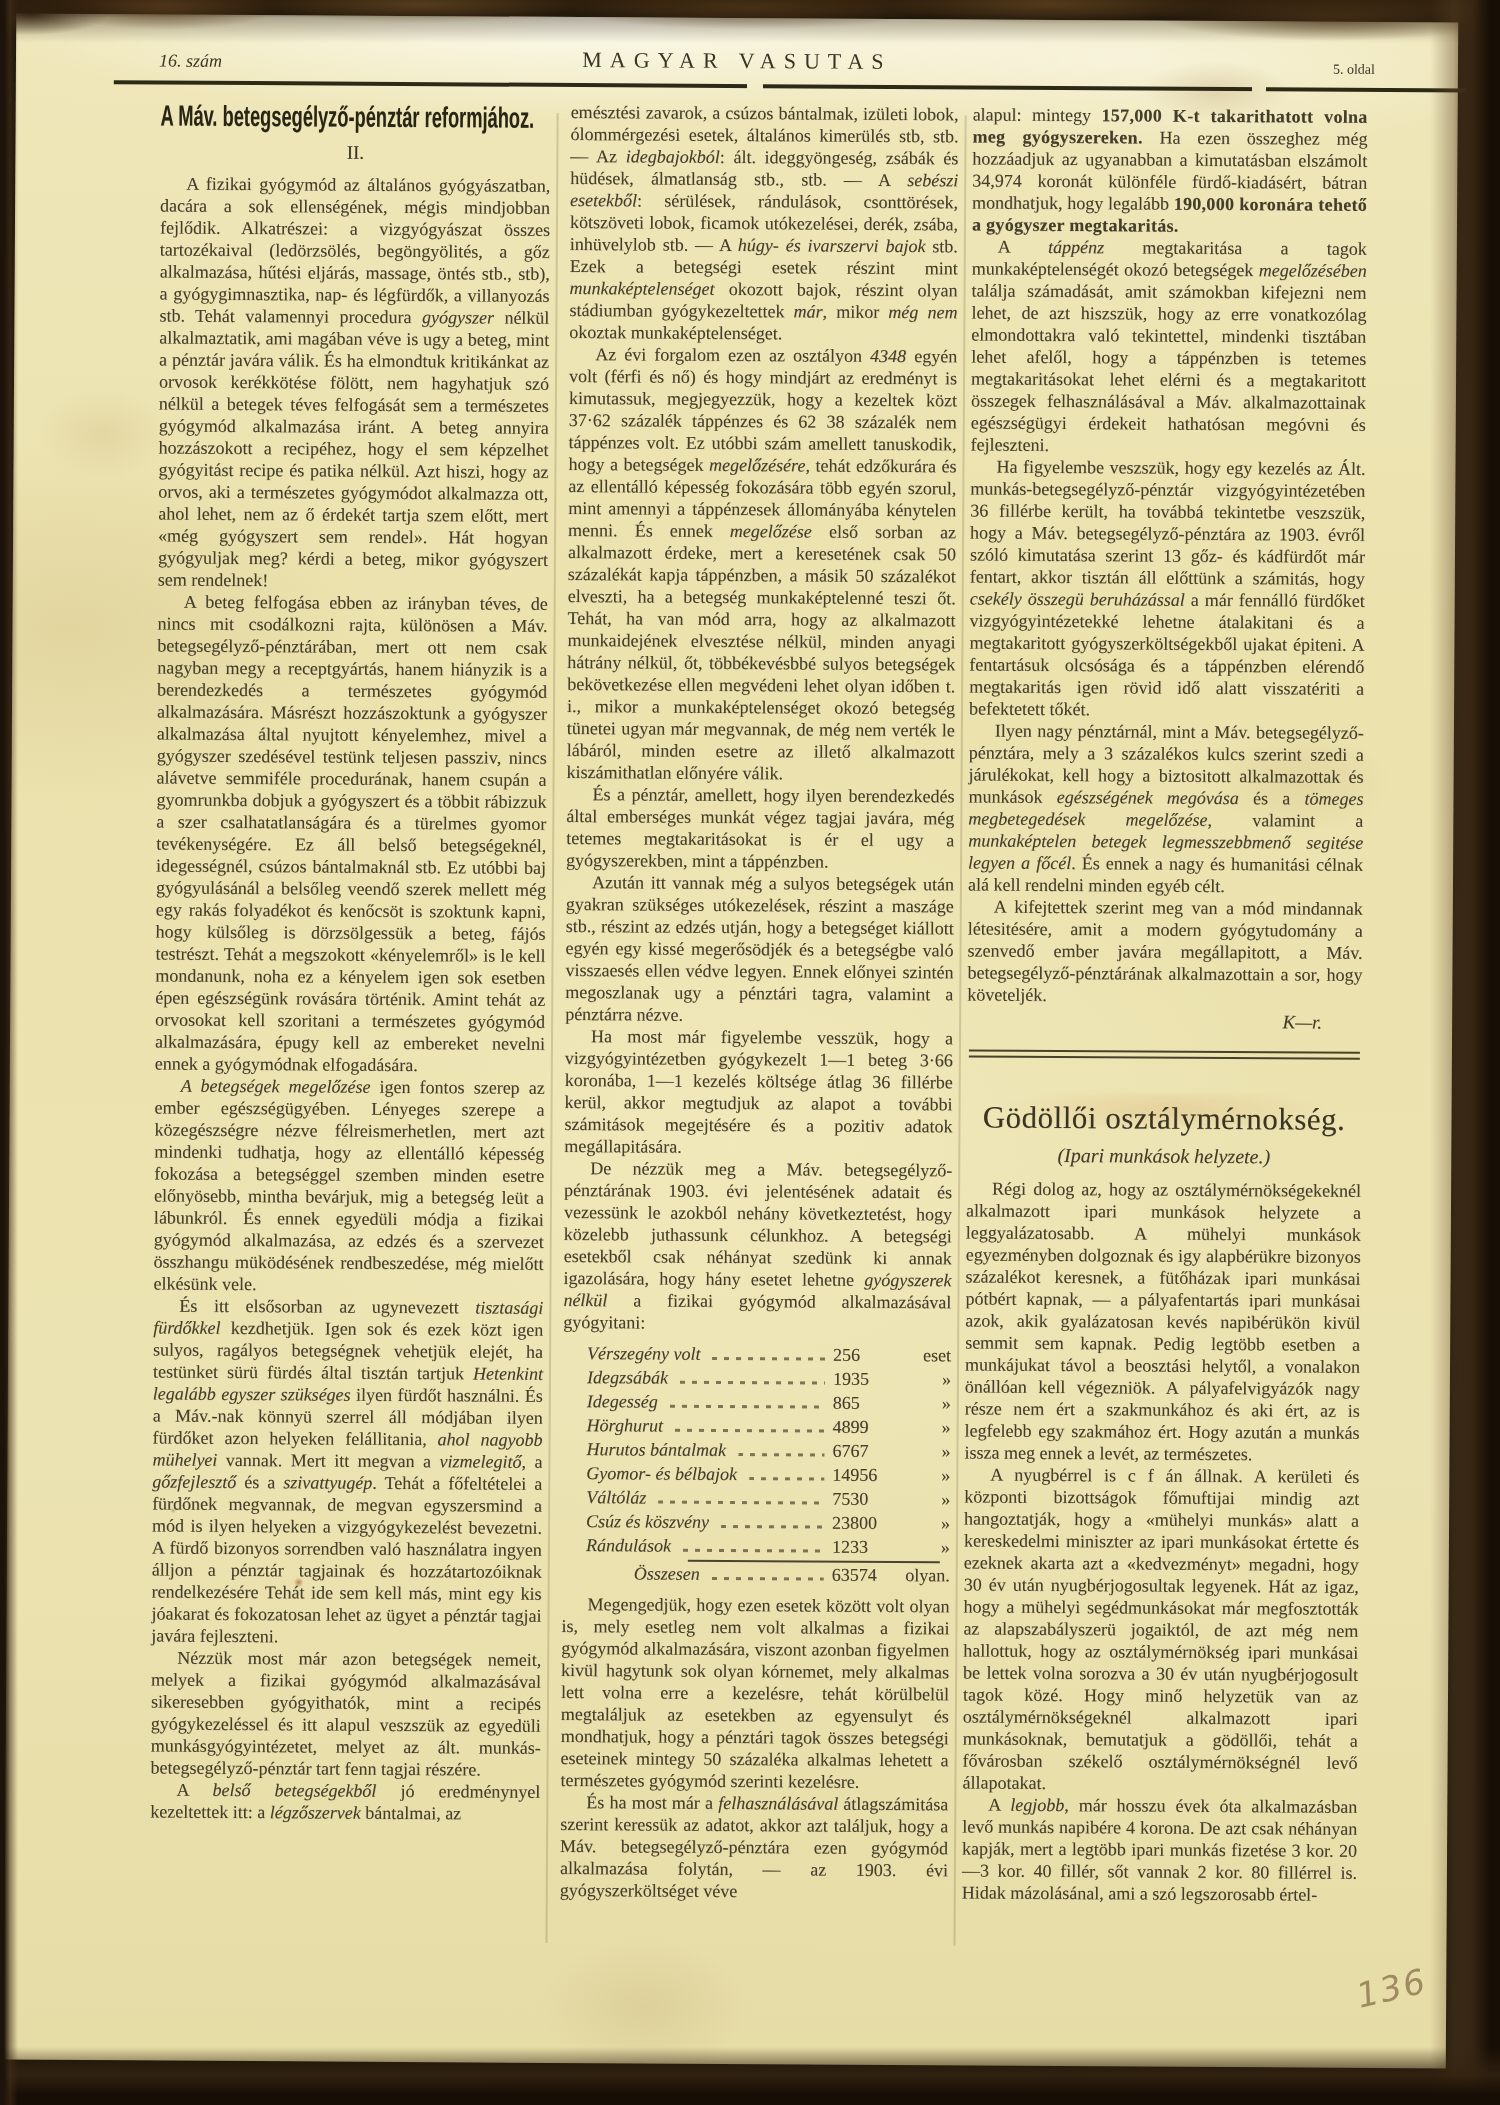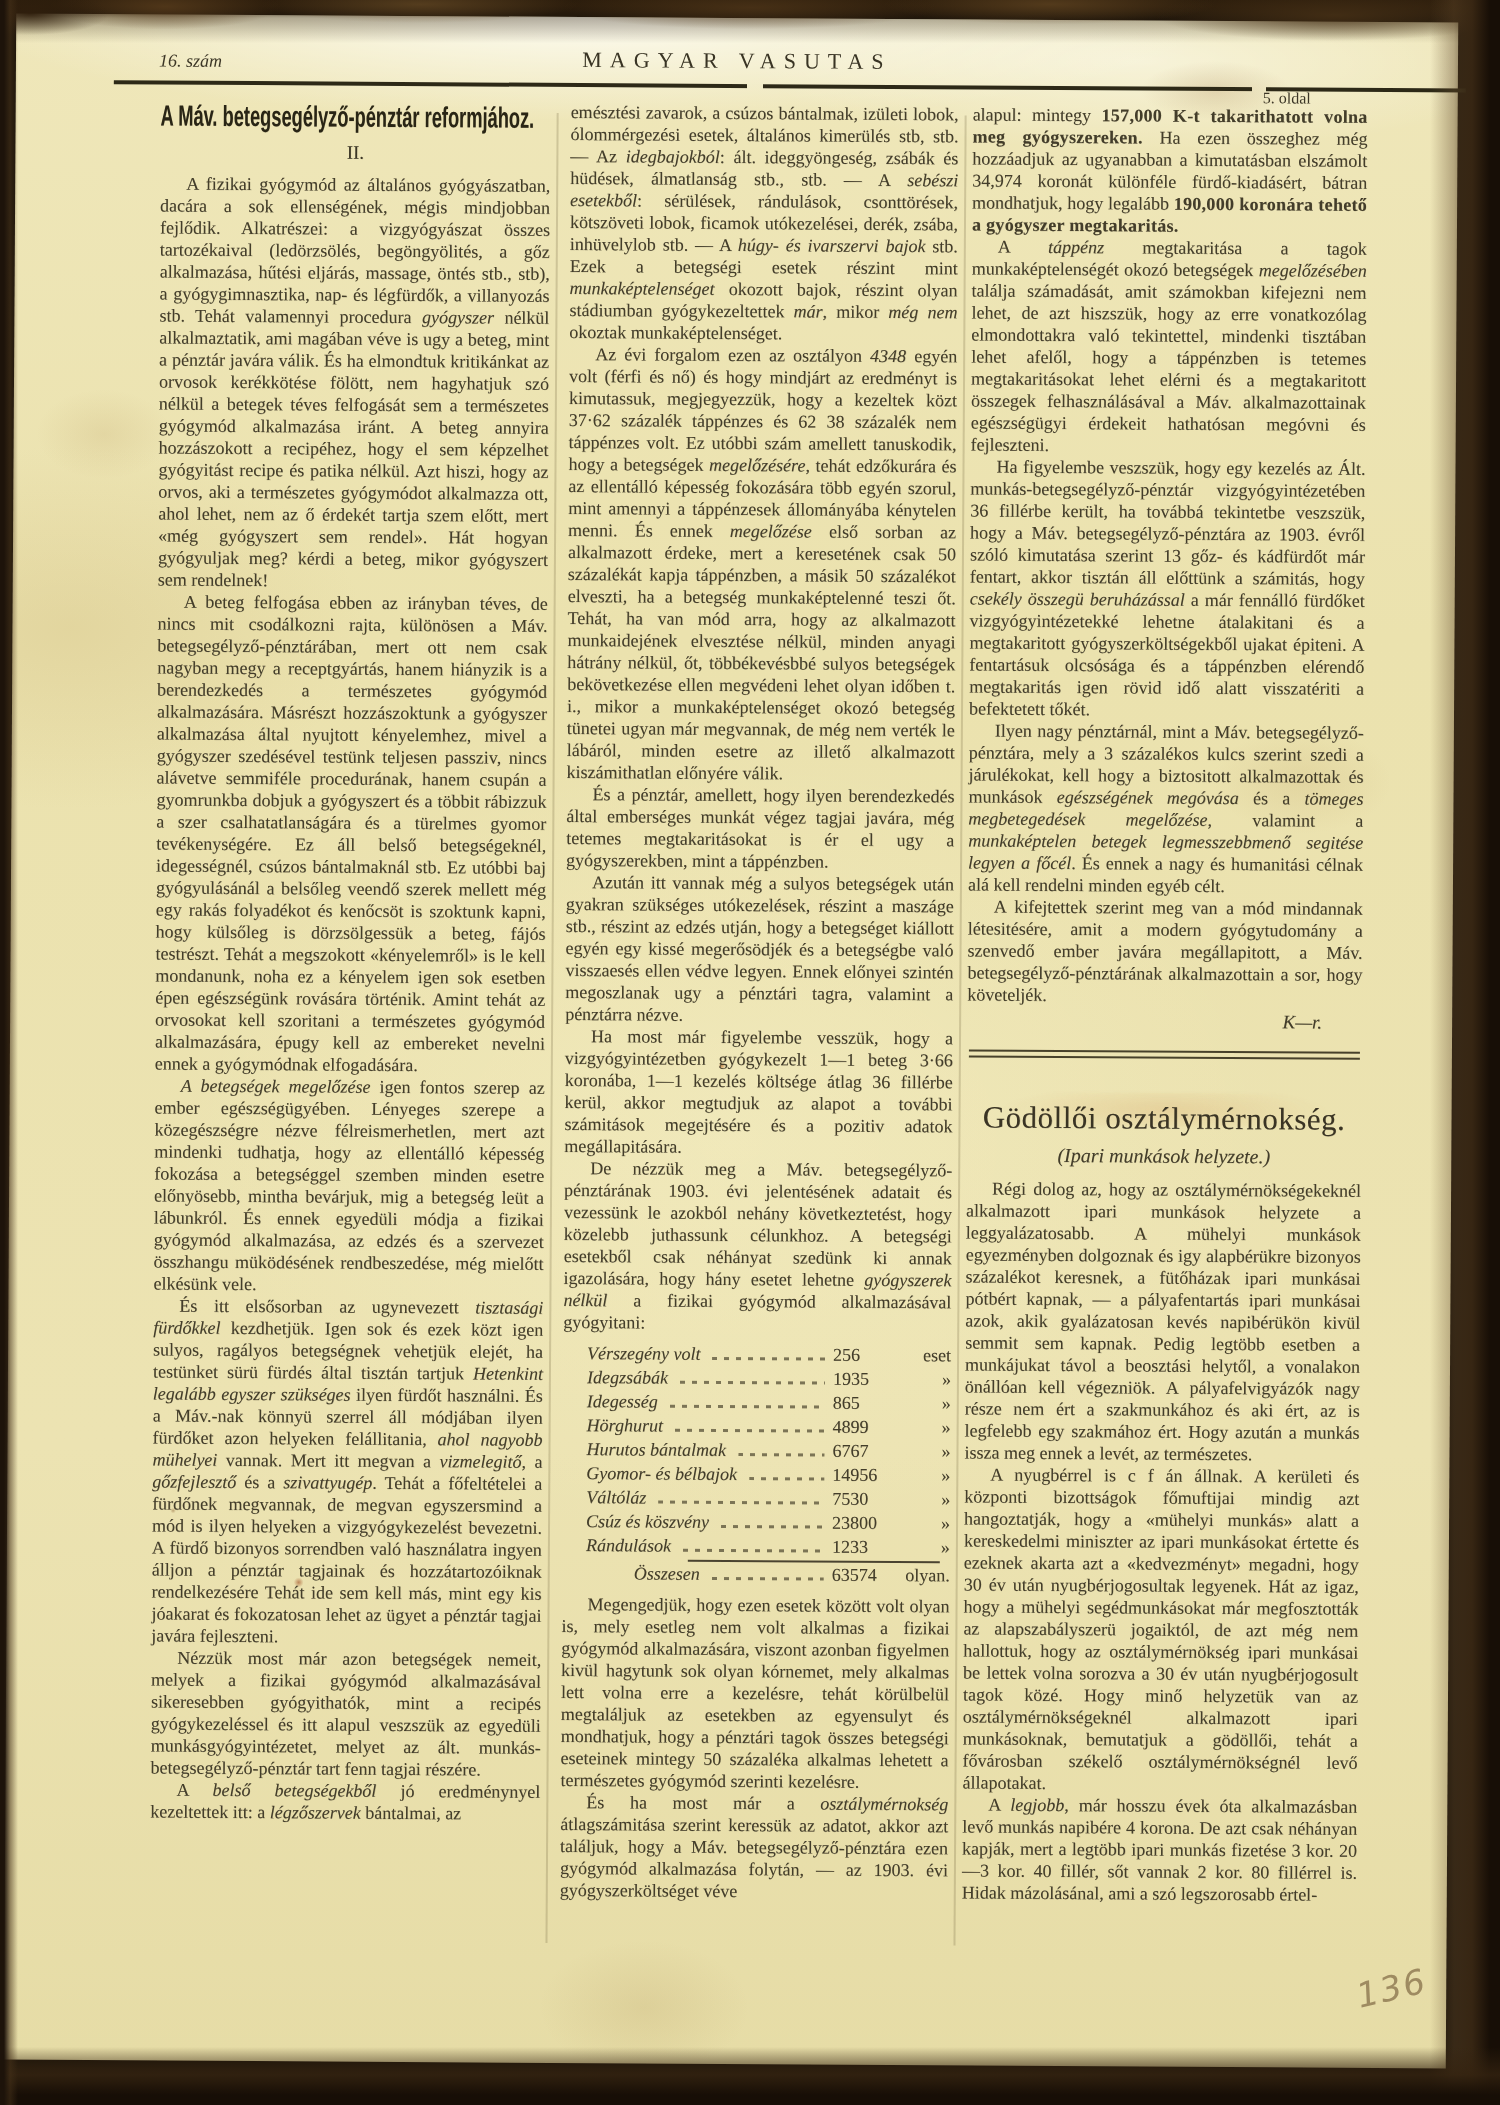--- a/index.html
+++ b/index.html
@@ -32,21 +32,21 @@
   }
   .ghost{position:absolute;left:985px;top:1072px;width:340px;height:34px;z-index:2;
     background:radial-gradient(60% 90% at 50% 50%, rgba(195,115,40,.16), rgba(195,115,40,0) 80%);
     filter:blur(1px);}
   .vr{position:absolute;top:96px;height:1830px;width:1.5px;background:rgba(95,80,45,.22);z-index:2;}
   .vr1{left:541px;}.vr2{left:949px;}
 
   .hdr-issue{position:absolute;left:143px;top:36px;font-size:18px;color:#3c3626;z-index:3;font-style:italic;}
   .hdr-masthead{position:absolute;left:0;right:0;top:30px;text-align:center;font-size:22px;
     letter-spacing:8px;color:#393424;z-index:3;}
-  .hdr-page{position:absolute;left:1247px;top:40px;font-size:16px;color:#3c3626;z-index:3;margin-top:28px;}
+  .hdr-page{position:absolute;left:1317px;top:40px;font-size:14px;color:#3c3626;z-index:3;}
   .head-rule{position:absolute;left:98px;top:66px;width:1352px;height:4px;z-index:3;
     background:linear-gradient(90deg,#2d2917 0 46.8%,rgba(45,41,23,0) 46.8% 48%,#2d2917 48% 84.2%,rgba(45,41,23,0) 84.2% 85.2%,#2d2917 85.2% 100%);}
 
   .col{position:absolute;top:78px;text-align:justify;font-size:18px;line-height:22px;
     color:#433d2a;z-index:3;text-shadow:.3px .3px 0 rgba(67,61,42,.3);}
   .col1{left:145px;width:390px;}
   .col2{left:555px;width:388px;top:84px;}
   .col3{left:957px;width:395px;top:84px;}
 
   h1{margin:6px 0 0 0;font-family:"Liberation Sans",sans-serif;font-weight:bold;
@@ -189,21 +189,21 @@
           <div class="t-total-rule"></div>
           <div class="trow total">
             <span class="t-label">Összesen</span>
             <div class="t-leader"></div>
             <span class="t-value">63574</span>
             <span class="t-unit">olyan.</span>
           </div>
         </div>
       <div>
           <p class="para"><span>Megengedjük, hogy ezen esetek között volt olyan is, mely esetleg nem volt alkalmas a fizikai gyógymód alkalmazására, viszont azonban figyelmen kivül hagytunk sok olyan kórnemet, mely alkalmas lett volna erre a kezelésre, tehát körülbelül megtaláljuk az esetekben az egyensulyt és mondhatjuk, hogy a pénztári tagok összes betegségi eseteinek mintegy 50 százaléka alkalmas lehetett a természetes gyógymód szerinti kezelésre.</span></p>
-          <p class="para"><span>És ha most már a </span><span class="it">osztálymérnokség</span><span> átlagszámitása szerint keressük az adatot, akkor azt találjuk, hogy a Máv. betegsegélyző-pénztára ezen gyógymód alkalmazása folytán, — az 1903. évi gyógyszerköltséget véve</span></p>
+          <p class="para"><span>És ha most már a </span><span class="it">felhasználásával</span><span> átlagszámitása szerint keressük az adatot, akkor azt találjuk, hogy a Máv. betegsegélyző-pénztára ezen gyógymód alkalmazása folytán, — az 1903. évi gyógyszerköltséget véve</span></p>
         </div>
     </div>
 
     <div class="col col3">
       <div>
           <p class="para noind"><span>alapul: mintegy </span><span class="bd">157,000 K-t takarithatott volna meg gyógyszereken.</span><span> Ha ezen összeghez még hozzáadjuk az ugyanabban a kimutatásban elszámolt 34,974 koronát különféle fürdő-kiadásért, bátran mondhatjuk, hogy legalább </span><span class="bd">190,000 koronára tehető a gyógyszer megtakaritás.</span></p>
           <p class="para"><span>A </span><span class="it">táppénz</span><span> megtakaritása a tagok munkaképtelenségét okozó betegségek </span><span class="it">megelőzésében</span><span> találja számadását, amit számokban kifejezni nem lehet, de azt hiszszük, hogy az erre vonatkozólag elmondottakra való tekintettel, mindenki tisztában lehet afelől, hogy a táppénzben is tetemes megtakaritásokat lehet elérni és a megtakaritott összegek felhasználásával a Máv. alkalmazottainak egészségügyi érdekeit hathatósan megóvni és fejleszteni.</span></p>
           <p class="para"><span>Ha figyelembe veszszük, hogy egy kezelés az Ált. munkás-betegsegélyző-pénztár vizgyógyintézetében 36 fillérbe került, ha továbbá tekintetbe veszszük, hogy a Máv. betegsegélyző-pénztára az 1903. évről szóló kimutatása szerint 13 gőz- és kádfürdőt már fentart, akkor tisztán áll előttünk a számitás, hogy </span><span class="it">csekély összegü beruházással</span><span> a már fennálló fürdőket vizgyógyintézetekké lehetne átalakitani és a megtakaritott gyógyszerköltségekből ujakat épiteni. A fentartásuk olcsósága és a táppénzben elérendő megtakaritás igen rövid idő alatt visszatériti a befektetett tőkét.</span></p>
           <p class="para"><span>Ilyen nagy pénztárnál, mint a Máv. betegsegélyző-pénztára, mely a 3 százalékos kulcs szerint szedi a járulékokat, kell hogy a biztositott alkalmazottak és munkások </span><span class="it">egészségének megóvása</span><span> és a </span><span class="it">tömeges megbetegedések megelőzése</span><span>, valamint a </span><span class="it">munkaképtelen betegek legmesszebbmenő segitése legyen a főcél</span><span>. És ennek a nagy és humanitási célnak alá kell rendelni minden egyéb célt.</span></p>
           <p class="para"><span>A kifejtettek szerint meg van a mód mindannak létesitésére, amit a modern gyógytudomány a szenvedő ember javára megállapitott, a Máv. betegsegélyző-pénztárának alkalmazottain a sor, hogy követeljék.</span></p>

